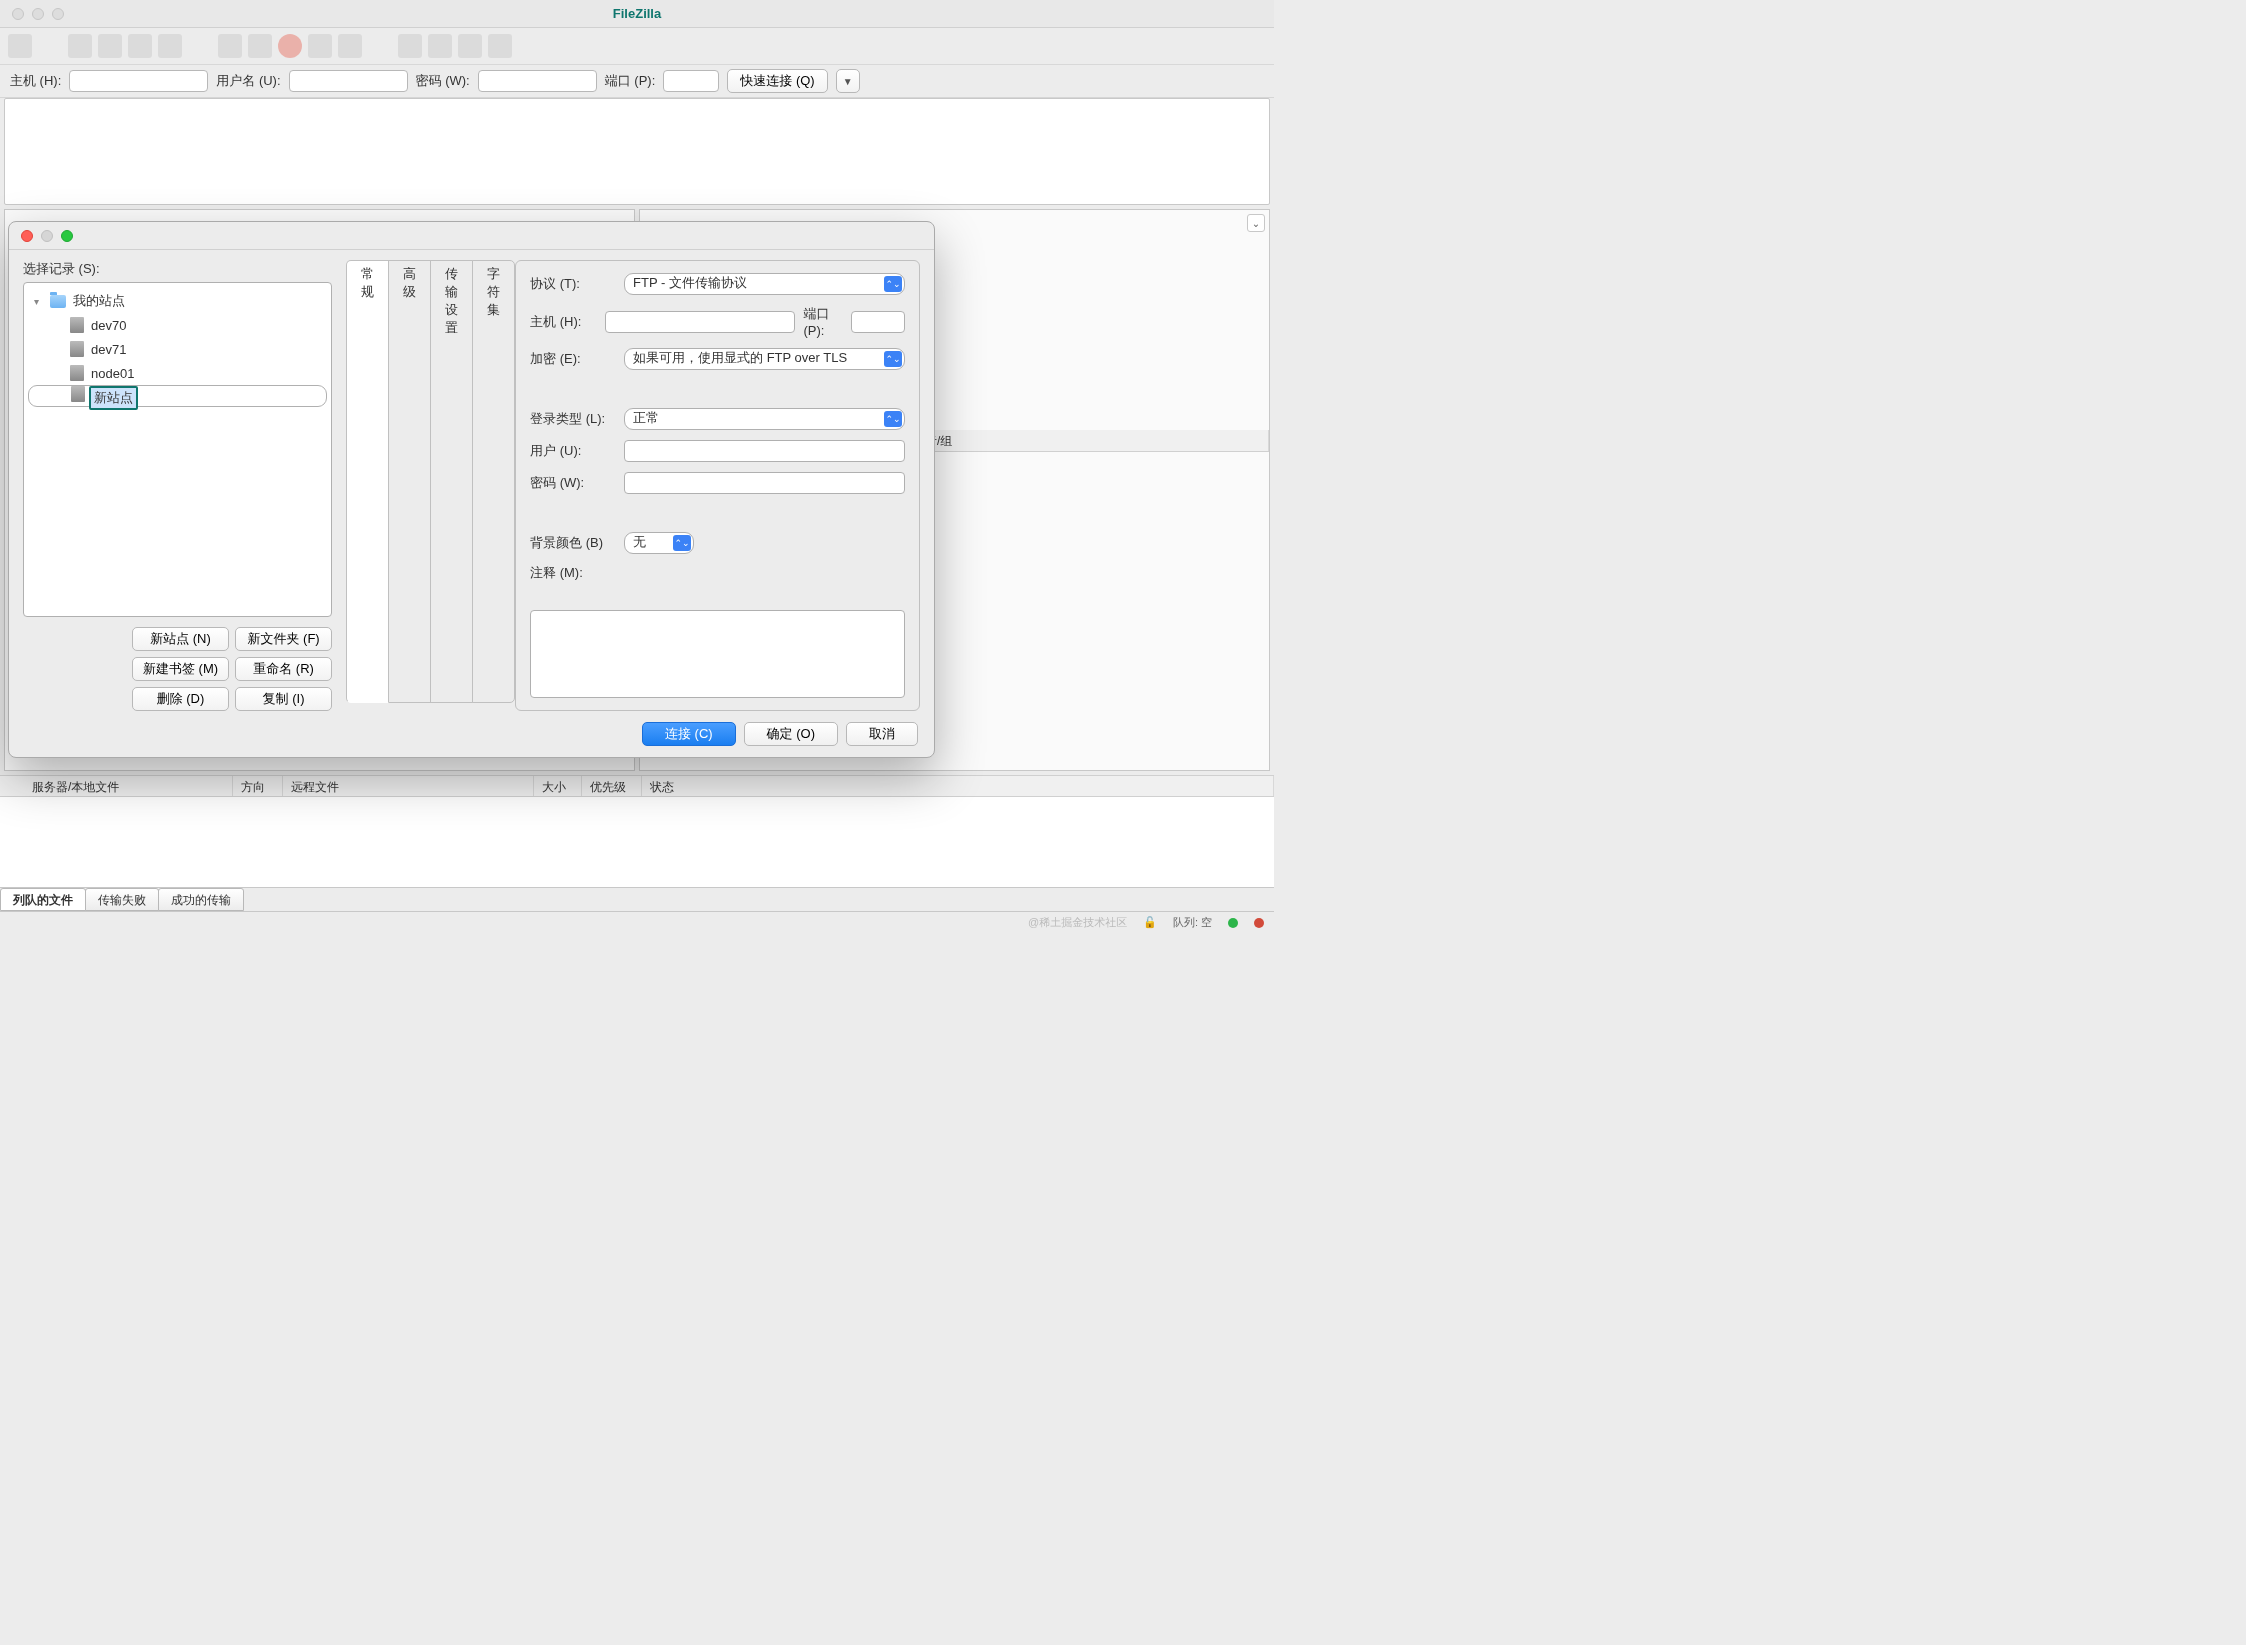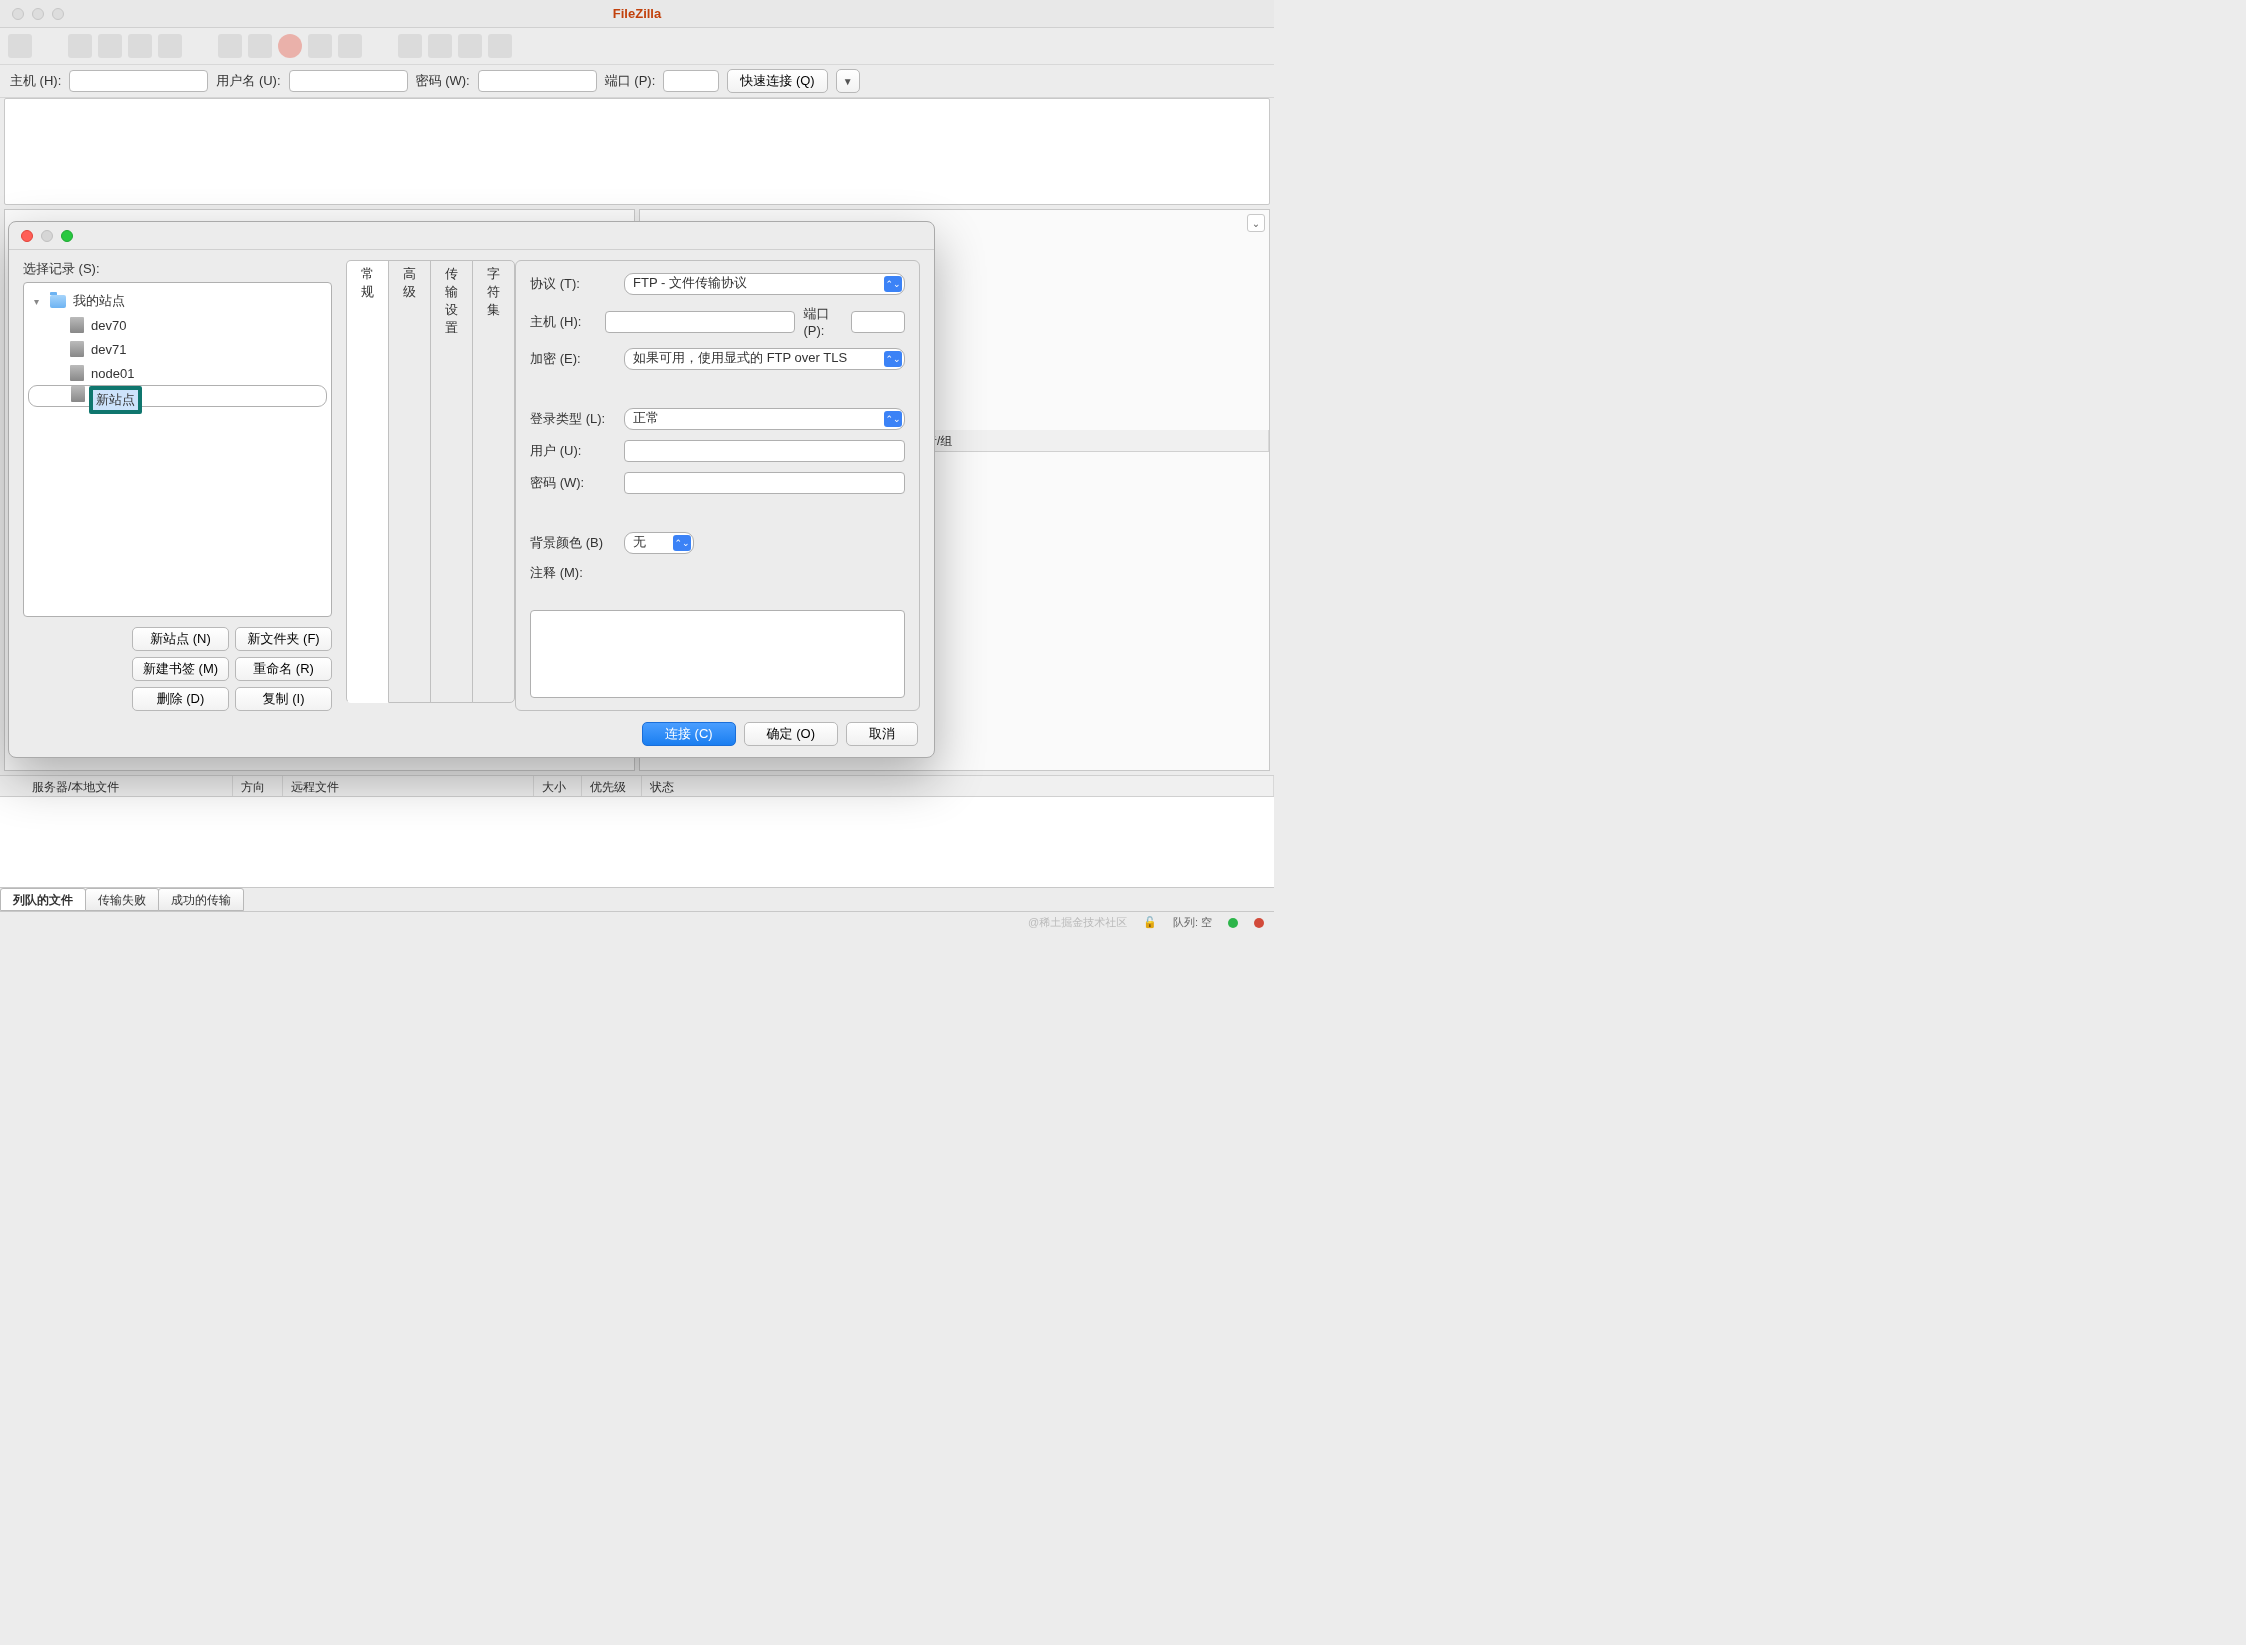--- a/index.html
+++ b/index.html
@@ -3,21 +3,21 @@
 <meta charset="utf-8">
 <style>
 * { box-sizing: border-box; margin: 0; padding: 0; font-family: -apple-system, "Helvetica Neue", Arial, sans-serif; }
 body { background: #ececec; font-size: 13px; color: #333; overflow: hidden; width: 1274px; height: 933px; position: relative; }
 
 
 .main-window { width: 100%; height: 100%; background: #ececec; display: flex; flex-direction: column; }
 .titlebar { height: 28px; display: flex; align-items: center; position: relative; background: #e8e8e8; border-bottom: 1px solid #d0d0d0; }
 .traffic { display: flex; gap: 8px; padding-left: 12px; }
 .tl { width: 12px; height: 12px; border-radius: 50%; background: #ddd; border: 0.5px solid #c6c6c6; }
-.titlebar .title { position: absolute; left: 0; right: 0; text-align: center; font-weight: 600; font-size: 13px; color: #c2410c; }
+.titlebar .title { position: absolute; left: 0; right: 0; text-align: center; font-weight: 600; font-size: 13px; color: #0f766e; }
 
 .toolbar { height: 36px; display: flex; align-items: center; gap: 6px; padding: 0 8px; opacity: 0.45; }
 .tbicon { width: 24px; height: 24px; background: #c8c8c8; border-radius: 3px; }
 .tbgap { width: 24px; }
 
 .quickbar { height: 34px; display: flex; align-items: center; gap: 8px; padding: 0 10px; border-top: 1px solid #d8d8d8; border-bottom: 1px solid #d6d6d6; background: #ececec; }
 .quickbar label { font-size: 13px; }
 .qinput { height: 22px; border: 1px solid #b8b8b8; border-radius: 4px; background: #fff; padding: 0 4px; }
 .qbtn { height: 24px; padding: 0 12px; border: 1px solid #b8b8b8; border-radius: 5px; background: linear-gradient(#fff,#f2f2f2); font-size: 13px; }
 .dropbtn { width: 24px; height: 24px; border: 1px solid #b8b8b8; border-radius: 5px; background: linear-gradient(#fff,#f2f2f2); display:flex;align-items:center;justify-content:center;font-size:10px;color:#555;}
@@ -55,21 +55,21 @@
 .dlg-left { width: 454px; display:flex; flex-direction:column; }
 .sel-label { font-size:13px; margin-bottom:4px; }
 .tree { flex:1; background:#fff; border:1px solid #b0b0b0; border-radius:4px; padding:6px 4px; overflow:auto; }
 .tree-row { display:flex; align-items:center; height:24px; padding-left:6px; gap:4px; font-size:13px; }
 .tree-row .arrow{width:12px;color:#888;font-size:10px;}
 .fld-icon{width:16px;height:13px;background:linear-gradient(#a6d4fb,#6db3f2);border-radius:2px;position:relative;}
 .fld-icon::before{content:'';position:absolute;top:-3px;left:0;width:7px;height:3px;background:#6db3f2;border-radius:1px 1px 0 0;}
 .srv-icon{width:14px;height:16px;background:linear-gradient(#bbb,#888);border-radius:1px;position:relative;}
 .tree-row.child{padding-left:42px;}
 .tree-row .lbl{padding:1px 3px;}
-.tree-row.sel .lbl{background:#cde3fb;border:4px solid #0f766e;border-radius:2px;}
+.tree-row.sel .lbl{background:#cde3fb;border:2px solid #0f766e;border-radius:2px;}
 
 .left-btns { display:grid; grid-template-columns:1fr 1fr; gap:6px; padding:10px 0 0 109px; }
 .dbtn { height:24px; border:1px solid #b8b8b8; border-radius:5px; background:linear-gradient(#fff,#f2f2f2); font-size:13px; }
 
 .dlg-right { flex:1; display:flex; flex-direction:row; }
 .tabbar { display:flex; justify-content:center; gap:0; margin-bottom:8px; }
 .tab { padding:4px 14px; border:1px solid #c0c0c0; background:#ececec; font-size:13px; margin-left:-1px; }
 .tab:first-child{border-radius:5px 0 0 5px;margin-left:0;} .tab:last-child{border-radius:0 5px 5px 0;}
 .tab.active{background:#fff;border-bottom-color:#fff;position:relative;z-index:1;}
 .tabpanel{flex:1;border:1px solid #c0c0c0;border-radius:6px;background:#ececec;padding:12px 14px;display:flex;flex-direction:column;gap:10px;}

